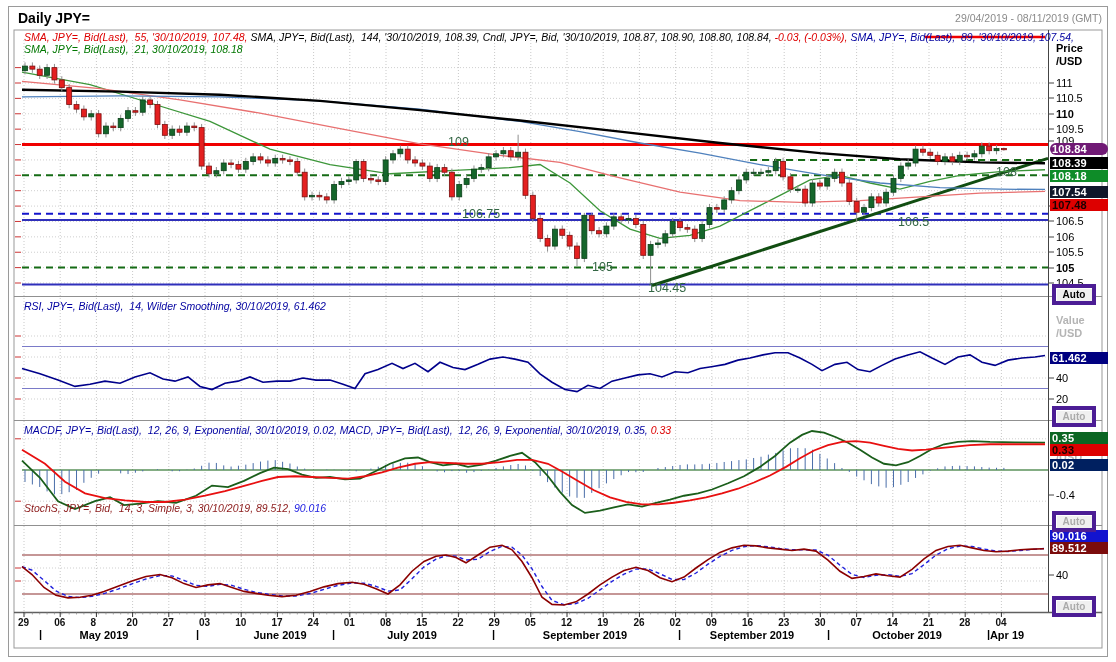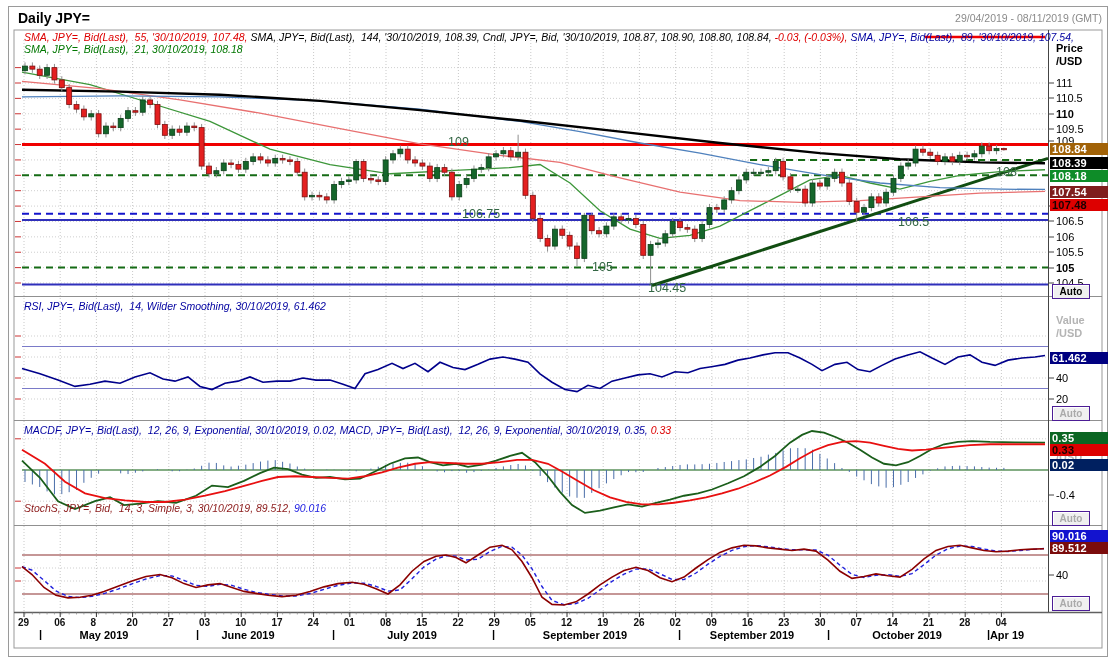--- a/index.html
+++ b/index.html
@@ -8,21 +8,21 @@
   #frame{position:absolute;left:8px;top:6px;width:1098px;height:649px;border:1px solid #9a9a9a;}
   #title{position:absolute;left:18px;top:10px;font-size:14px;font-weight:bold;color:#000;}
   #daterange{position:absolute;right:14px;top:12px;font-size:10.5px;color:#8a8a8a;}
   .legend{position:absolute;font-size:10.5px;white-space:pre;z-index:6;}
   .legend span{white-space:pre;font-style:italic;}
   .axis-label{position:absolute;font-size:11px;color:#000;z-index:5;}
   .axis-header{position:absolute;font-size:11px;font-weight:bold;z-index:4;line-height:13px;}
   .badge{position:absolute;left:1050px;width:54px;font-size:11px;font-weight:bold;
          padding:0 2px;z-index:7;letter-spacing:0.2px;}
   .auto-btn{position:absolute;left:1052px;width:36px;height:13px;font-size:10px;font-weight:bold;
-            text-align:center;line-height:13px;background:#f0f0f0;border:1px solid #4c1d95;
+            text-align:center;line-height:13px;background:#f0f0f0;border:4px solid #4c1d95;
             box-shadow:inset 1px 1px 0 #fff;z-index:7;cursor:default;}
   .annot{position:absolute;font-size:12.5px;color:#336644;z-index:5;background:transparent;}
   .day-label{position:absolute;font-size:10px;font-weight:bold;color:#111;z-index:5;}
   .month-label{position:absolute;font-size:11px;font-weight:bold;color:#000;z-index:5;}
   .month-sep{position:absolute;font-size:11px;font-weight:bold;color:#000;z-index:5;}
   svg{position:absolute;left:0;top:0;z-index:2;}
 </style>
 </head>
 <body>
 
@@ -728,24 +728,24 @@
       <div class="axis-label" style="left: 1056px; top: 200px; font-weight: normal;">107</div>
       <div class="axis-label" style="left: 1056px; top: 215px; font-weight: normal;">106.5</div>
       <div class="axis-label" style="left: 1056px; top: 231px; font-weight: normal; text-align: center;">106</div>
       <div class="axis-label" style="left: 1056px; top: 246px; font-weight: normal;">105.5</div>
       <div class="axis-label" style="left: 1056px; top: 262px; font-weight: bold;">105</div>
       <div class="axis-label" style="left: 1056px; top: 277px; font-weight: normal;">104.5</div>
       <div class="axis-label" style="left: 1056px; top: 372px; font-weight: normal;">40</div>
       <div class="axis-label" style="left: 1056px; top: 393px; font-weight: normal;">20</div>
       <div class="axis-label" style="left: 1056px; top: 489px; font-weight: normal;">-0.4</div>
       <div class="axis-label" style="left: 1056px; top: 569px; font-weight: normal;">40</div>
-      <div class="badge" style="top: 143px; background: #a16207; color: rgb(255, 255, 255);">108.84</div>
+      <div class="badge" style="top: 143px; background: #701a75; color: rgb(255, 255, 255); border-radius: 6px;">108.84</div>
       <div class="badge" style="top: 157px; background: rgb(0, 0, 0); color: rgb(255, 255, 255);">108.39</div>
       <div class="badge" style="top: 170px; background: rgb(14, 140, 40); color: rgb(255, 255, 255);">108.18</div>
-      <div class="badge" style="top: 186px; background: #7f1d1d; color: rgb(255, 255, 255);">107.54</div>
+      <div class="badge" style="top: 186px; background: #0f172a; color: rgb(255, 255, 255);">107.54</div>
       <div class="badge" style="top: 199px; background: rgb(221, 0, 0); color: rgb(26, 0, 0);">107.48</div>
       <div class="badge" style="top: 352px; background: rgb(0, 0, 128); color: rgb(255, 255, 255);">61.462</div>
       <div class="badge" style="top: 432px; background: rgb(11, 102, 35); color: rgb(255, 255, 255);">0.35</div>
       <div class="badge" style="top: 444px; background: rgb(221, 0, 0); color: rgb(26, 0, 0);">0.33</div>
       <div class="badge" style="top: 459px; background: rgb(0, 32, 96); color: rgb(255, 255, 255);">0.02</div>
       <div class="badge" style="top: 530px; background: rgb(19, 19, 207); color: rgb(255, 255, 255);">90.016</div>
       <div class="badge" style="top: 542px; background: rgb(123, 12, 12); color: rgb(255, 255, 255);">89.512</div>
       <div class="auto-btn" style="top: 284px; color: rgb(0, 0, 0);">Auto</div>
       <div class="auto-btn" style="top: 406px; color: rgb(170, 170, 170);">Auto</div>
       <div class="auto-btn" style="top: 511px; color: rgb(170, 170, 170);">Auto</div>
@@ -778,21 +778,21 @@
       <div class="day-label" style="left: 705.8px; top: 617px;">09</div>
       <div class="day-label" style="left: 742px; top: 617px;">16</div>
       <div class="day-label" style="left: 778.2px; top: 617px;">23</div>
       <div class="day-label" style="left: 814.4px; top: 617px;">30</div>
       <div class="day-label" style="left: 850.6px; top: 617px;">07</div>
       <div class="day-label" style="left: 886.8px; top: 617px;">14</div>
       <div class="day-label" style="left: 923px; top: 617px;">21</div>
       <div class="day-label" style="left: 959.2px; top: 617px;">28</div>
       <div class="day-label" style="left: 995.4px; top: 617px;">04</div>
       <div class="month-label" style="left: 104px; top: 629px; transform: translateX(-50%);">May 2019</div>
-      <div class="month-label" style="left: 248px; top: 629px; transform: translateX(-50%);">June 2019</div>
+      <div class="month-label" style="left: 280px; top: 629px; transform: translateX(-50%);">June 2019</div>
       <div class="month-label" style="left: 412px; top: 629px; transform: translateX(-50%);">July 2019</div>
       <div class="month-label" style="left: 585px; top: 629px; transform: translateX(-50%);">September 2019</div>
       <div class="month-label" style="left: 752px; top: 629px; transform: translateX(-50%);">September 2019</div>
       <div class="month-label" style="left: 907px; top: 629px; transform: translateX(-50%);">October 2019</div>
       <div class="month-label" style="left: 1007px; top: 629px; transform: translateX(-50%);">Apr 19</div>
       <div class="month-sep" style="left: 39px; top: 628px;">|</div>
       <div class="month-sep" style="left: 196px; top: 628px;">|</div>
       <div class="month-sep" style="left: 332px; top: 628px;">|</div>
       <div class="month-sep" style="left: 492px; top: 628px;">|</div>
       <div class="month-sep" style="left: 678px; top: 628px;">|</div>

